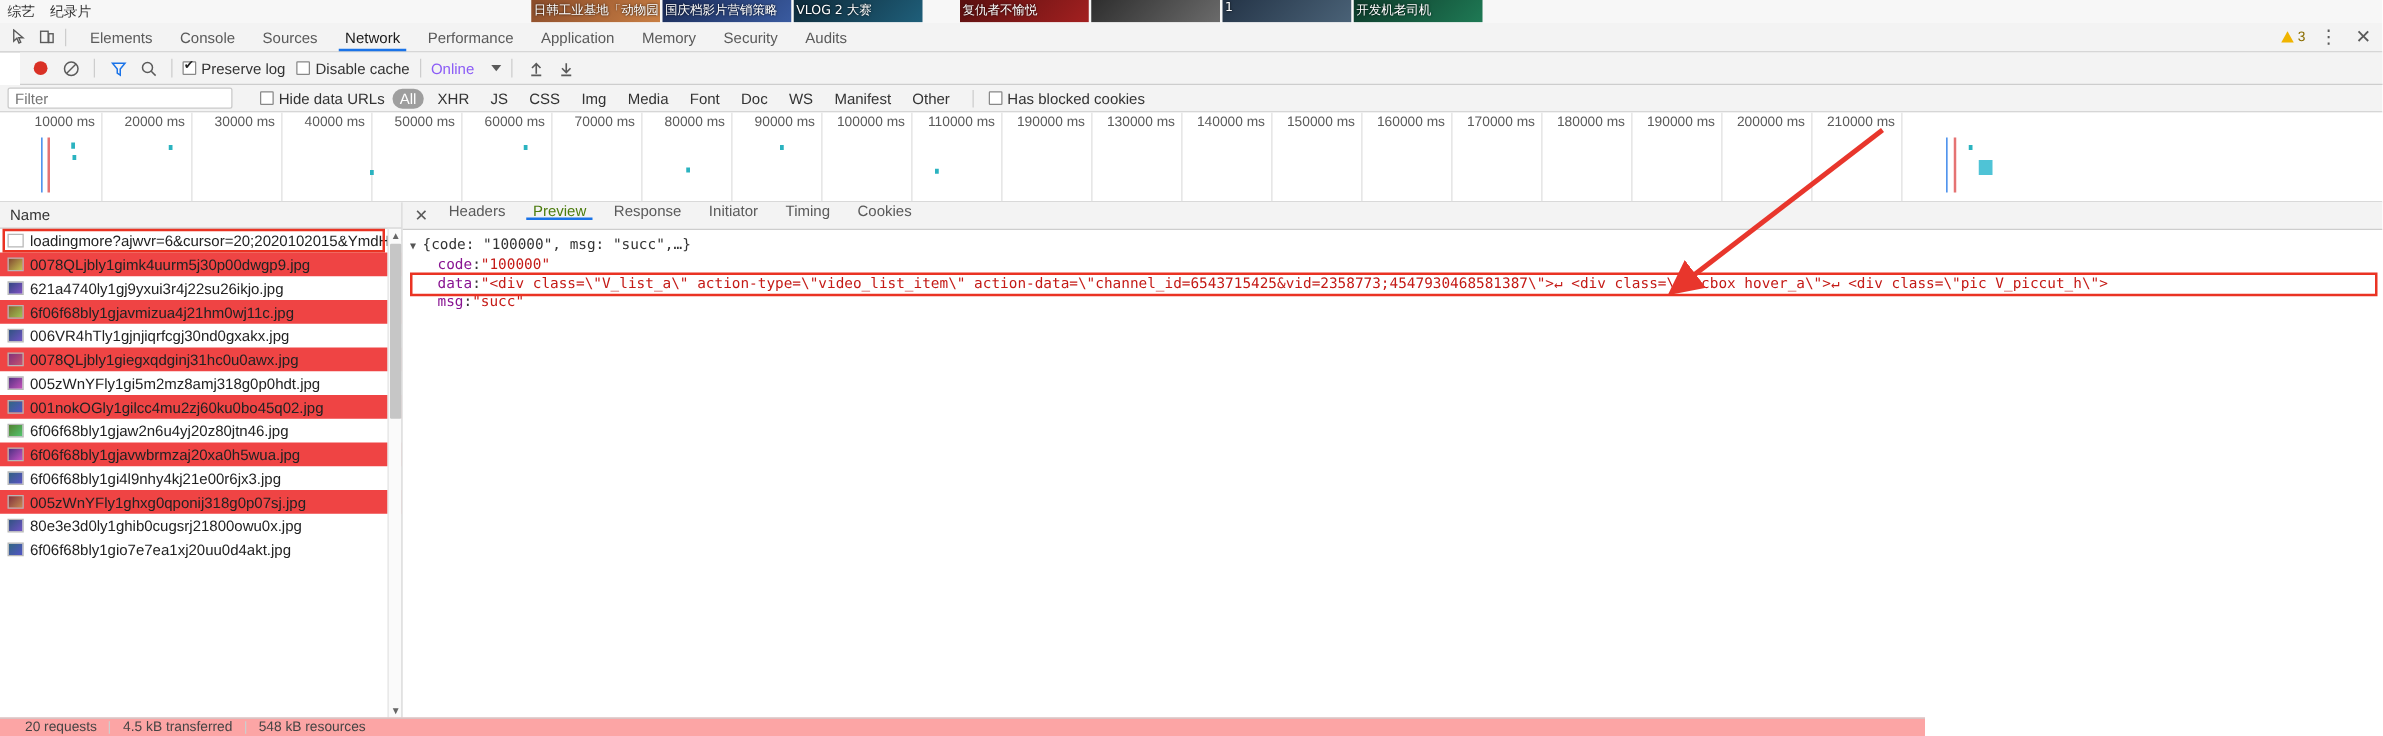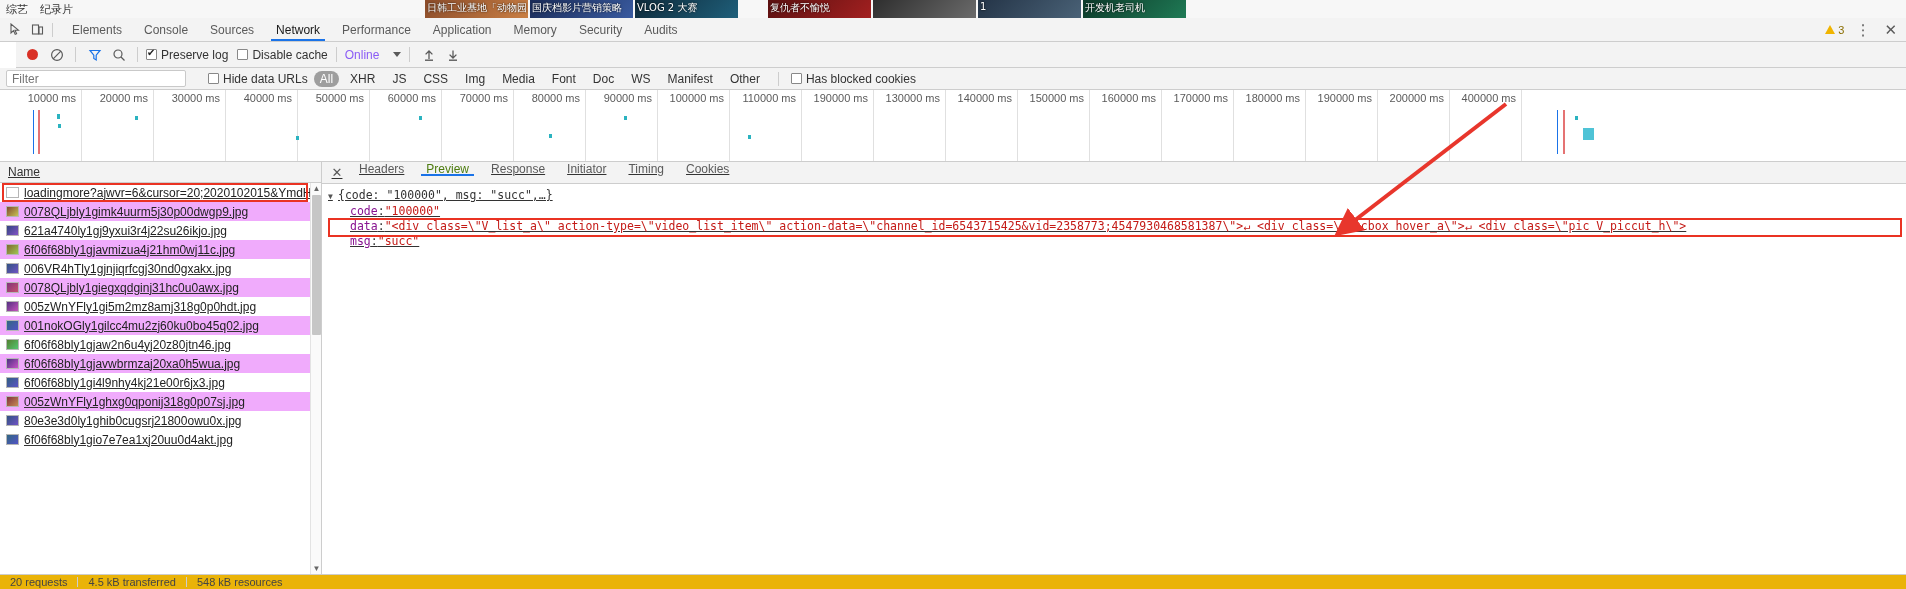--- a/index.html
+++ b/index.html
@@ -113,35 +113,35 @@
   .tickbox {
     position: absolute; top: 0; height: 72px; border-right: 1px solid #e0e0e0;
   }
   .tick-label {
     position: absolute; top: 2px; right: 5px; font-size: 11px; color: #5a5a5a; white-space: nowrap;
     font-family: "Liberation Sans", sans-serif;
   }
   .ev-bar { position: absolute; width: 1px; }
 
   
-  .split { position: absolute; top: 162px; left: 0; width: 1906px; height: 412px; display: flex; text-decoration: underline; }
+  .split { position: absolute; top: 162px; left: 0; width: 1906px; height: 412px; display: flex; }
   .reqpanel {
     width: 322px; flex: none; border-right: 1px solid #cdcdcd; display: flex; flex-direction: column;
     background: #fff; position: relative;
   }
   .col-head {
     height: 21px; background: #f3f3f3; border-bottom: 1px solid #cdcdcd;
     display: flex; align-items: center; padding-left: 8px; font-size: 12px; color: #333;
   }
   .reqlist { flex: 1; overflow: hidden; position: relative; }
   .req-row {
     height: 19px; display: flex; align-items: center; gap: 5px; padding-left: 6px;
     font-size: 12px; color: #222; white-space: nowrap; overflow: hidden; cursor: pointer;
   }
-  .req-row.alt { background: #f0abfc; align-items: center; }
+  .req-row.alt { background: #ef4444; align-items: center; }
   .ricon { width: 13px; height: 11px; flex: none; border: 1px solid #b6b6b6; background: #fff; }
   .ricon.doc { background: #fff; }
   .rname { overflow: hidden; text-overflow: clip; }
   .red-box {
     position: absolute; border: 2px solid #ea3323; pointer-events: none;
   }
   .vscroll {
     position: absolute; right: 0; top: 21px; width: 11px; bottom: 0; background: #fafafa;
     border-left: 1px solid #e3e3e3;
   }
@@ -190,24 +190,24 @@
   .indent0 { padding-left: 0px; }
   .hl-row {
     position: absolute; border: 2px solid #ea3323; pointer-events: none;
   }
 
   
   .arrow-svg { position: absolute; pointer-events: none; }
 
   
   .statusbar {
-    position: absolute; bottom: 0; left: 0; width: 1906px; height: 15px;
-    background: #eab308; border-top: 1px solid #cdcdcd;
+    position: absolute; bottom: 0; left: 0; width: 1540px; height: 15px;
+    background: #fca5a5; border-top: 1px solid #cdcdcd;
     display: flex; align-items: center; gap: 0; font-size: 11px; color: #444;
-    overflow: hidden;
+    padding-left: 10px; overflow: hidden;
   }
   .sb-item { padding: 0 10px; white-space: nowrap; }
   .sb-sep { width: 1px; height: 10px; background: #cdcdcd; }
 </style>
 </head>
 <body>
 
 <div id="app">
 
   <div class="page-strip">
@@ -408,21 +408,21 @@
         <div class="tickbox" style="left: 1234px; width: 72px;">
           <span class="tick-label">180000 ms</span>
         </div>
         <div class="tickbox" style="left: 1306px; width: 72px;">
           <span class="tick-label">190000 ms</span>
         </div>
         <div class="tickbox" style="left: 1378px; width: 72px;">
           <span class="tick-label">200000 ms</span>
         </div>
         <div class="tickbox" style="left: 1450px; width: 72px;">
-          <span class="tick-label">400000 ms</span>
+          <span class="tick-label">210000 ms</span>
         </div>
       </div>
     <div id="events">
         <div class="ev-bar" style="position: absolute; left: 33px; top: 20px; width: 1px; height: 44px; background: rgb(26, 115, 232);"></div>
         <div class="ev-bar" style="position: absolute; left: 38px; top: 20px; width: 2px; height: 44px; background: rgb(229, 115, 115);"></div>
         <div class="ev-bar" style="position: absolute; left: 57px; top: 24px; width: 3px; height: 5px; background: rgb(43, 179, 192);"></div>
         <div class="ev-bar" style="position: absolute; left: 58px; top: 34px; width: 3px; height: 4px; background: rgb(43, 179, 192);"></div>
         <div class="ev-bar" style="position: absolute; left: 135px; top: 26px; width: 3px; height: 4px; background: rgb(43, 179, 192);"></div>
         <div class="ev-bar" style="position: absolute; left: 296px; top: 46px; width: 3px; height: 4px; background: rgb(43, 179, 192);"></div>
         <div class="ev-bar" style="position: absolute; left: 419px; top: 26px; width: 3px; height: 4px; background: rgb(43, 179, 192);"></div>

